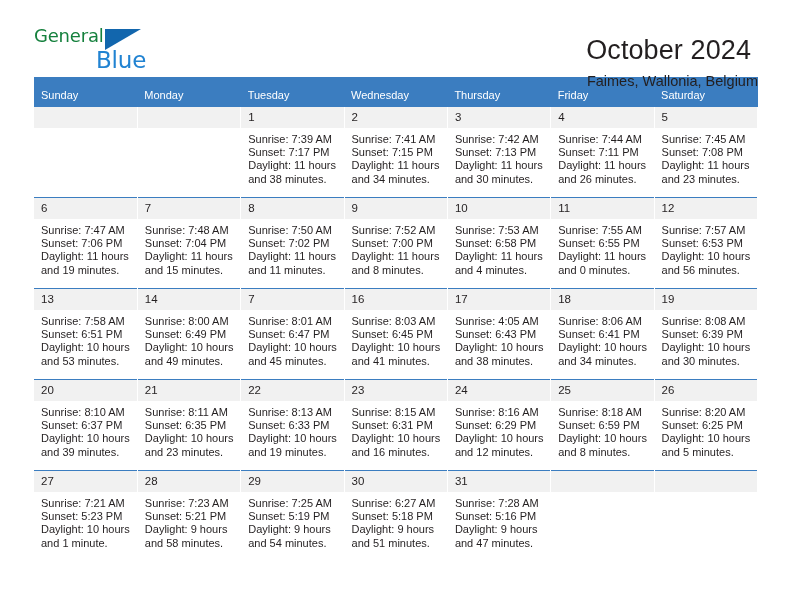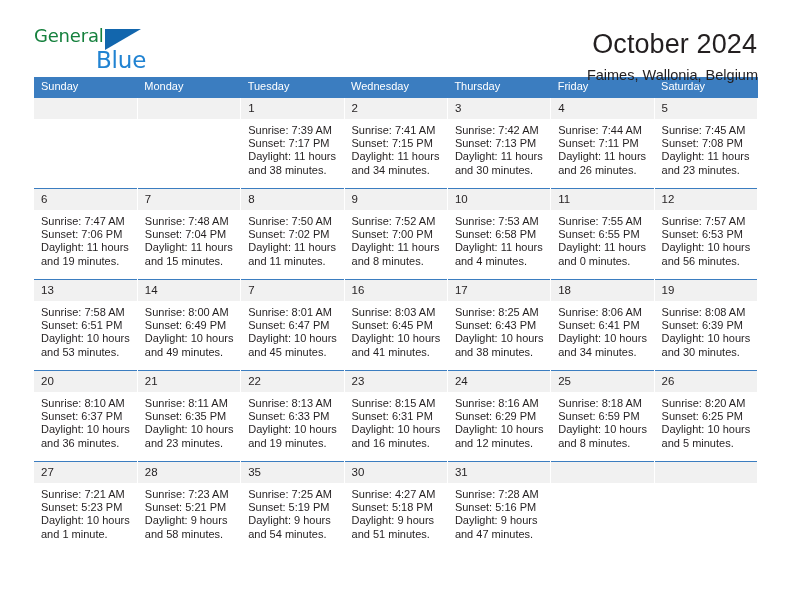--- a/index.html
+++ b/index.html
@@ -66,21 +66,21 @@
   }
   .titles {
     text-align: right;
     padding-top: 1px;
   }
   .cal-title {
     font-size: 27px;
     color: #231f20;
     line-height: 1.15;
     font-weight: normal;
-    margin: 1px;
+    margin: 7px;
     letter-spacing: 0.1px;
   }
   .cal-subtitle {
     font-size: 14.5px;
     color: #231f20;
     margin: 7px 0 0 0;
     line-height: 1.15;
     font-weight: normal;
   }
   
@@ -90,21 +90,21 @@
     border-collapse: collapse;
     table-layout: fixed;
   }
   .calendar col { width: 14.2857%; }
   thead th {
     background: #3b7dc0;
     color: #ffffff;
     font-size: 11px;
     font-weight: normal;
     text-align: left;
-    padding: 2px 0 5px 7px;
+    padding: 11px 0 5px 7px;
     line-height: 14px;
     height: 20px;
     box-sizing: border-box;
   }
   tbody tr {
     height: 90px;
   }
   tbody td {
     vertical-align: top;
     padding: 0;
@@ -383,21 +383,21 @@
             <div>Sunset: 6:45 PM</div>
             <div>Daylight: 10 hours</div>
             <div>and 41 minutes.</div>
           </div>
         </div>
           </td>
         <td>
             <div class="cell">
           <div class="daynum">17</div>
           <div class="details">
-            <div>Sunrise: 8:25 AM</div>
+            <div>Sunrise: 4:05 AM</div>
             <div>Sunset: 6:43 PM</div>
             <div>Daylight: 10 hours</div>
             <div>and 38 minutes.</div>
           </div>
         </div>
           </td>
         <td>
             <div class="cell">
           <div class="daynum">18</div>
           <div class="details">
@@ -422,21 +422,21 @@
       </tr>
 
       <tr>
         <td>
             <div class="cell">
           <div class="daynum">20</div>
           <div class="details">
             <div>Sunrise: 8:10 AM</div>
             <div>Sunset: 6:37 PM</div>
             <div>Daylight: 10 hours</div>
-            <div>and 36 minutes.</div>
+            <div>and 39 minutes.</div>
           </div>
         </div>
           </td>
         <td>
             <div class="cell">
           <div class="daynum">21</div>
           <div class="details">
             <div>Sunrise: 8:11 AM</div>
             <div>Sunset: 6:35 PM</div>
             <div>Daylight: 10 hours</div>
@@ -519,34 +519,34 @@
           <div class="details">
             <div>Sunrise: 7:23 AM</div>
             <div>Sunset: 5:21 PM</div>
             <div>Daylight: 9 hours</div>
             <div>and 58 minutes.</div>
           </div>
         </div>
           </td>
         <td>
             <div class="cell">
-          <div class="daynum">35</div>
+          <div class="daynum">29</div>
           <div class="details">
             <div>Sunrise: 7:25 AM</div>
             <div>Sunset: 5:19 PM</div>
             <div>Daylight: 9 hours</div>
             <div>and 54 minutes.</div>
           </div>
         </div>
           </td>
         <td>
             <div class="cell">
           <div class="daynum">30</div>
           <div class="details">
-            <div>Sunrise: 4:27 AM</div>
+            <div>Sunrise: 6:27 AM</div>
             <div>Sunset: 5:18 PM</div>
             <div>Daylight: 9 hours</div>
             <div>and 51 minutes.</div>
           </div>
         </div>
           </td>
         <td>
             <div class="cell">
           <div class="daynum">31</div>
           <div class="details">

